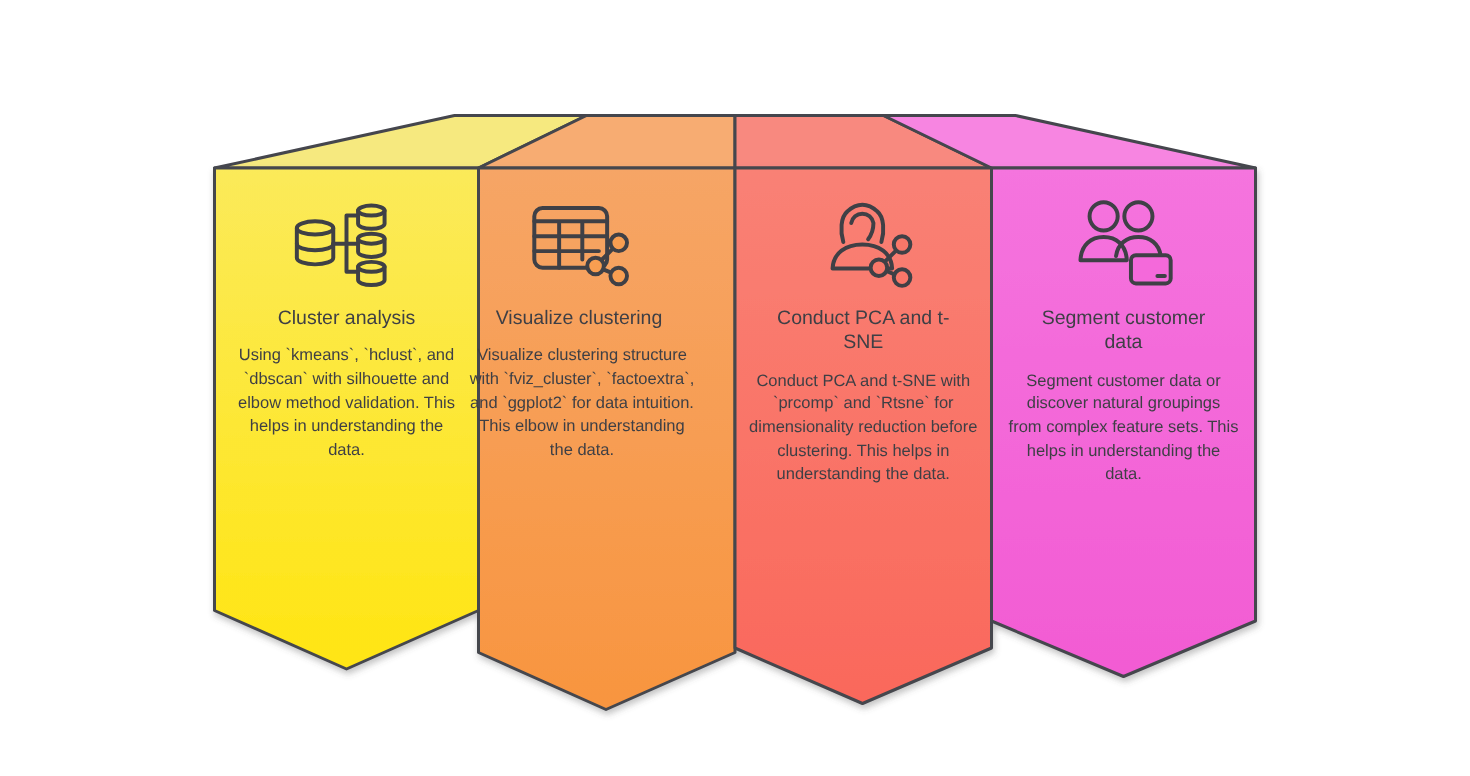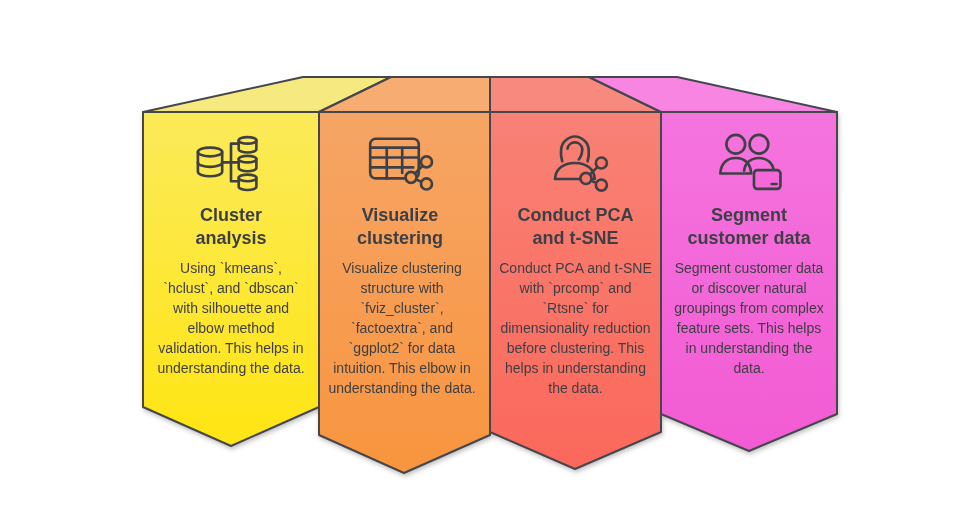--- a/index.html
+++ b/index.html
@@ -10,25 +10,25 @@
   }
   .stage{position:absolute;inset:0;}
   svg.shapes{position:absolute;left:0;top:0;}
   .shape{stroke:var(--stroke,#45464D);stroke-width:2;stroke-linejoin:round;}
   .panel-content{
     position:absolute;top:118px;text-align:center;color:var(--text,#3E3F45);
   }
   .icon-wrap{height:78px;display:flex;align-items:center;justify-content:center;margin-top:6px;}
   .icon-stroke{stroke:var(--icon,#3F4046);stroke-width:2.4;fill:none;stroke-linecap:round;stroke-linejoin:round;}
   .panel-title{
-    font-weight:bold;font-size:18px;line-height:1.26;
+    font-weight:normal;font-size:13px;line-height:1.26;
     width:132px;margin:2px auto 10px auto;
   }
   .panel-body{
-    font-size:14px;line-height:1.42;width:154px;margin:0 auto;
+    font-size:11px;line-height:1.42;width:154px;margin:0 auto;
   }
 </style>
 </head>
 <body style="--background: #FFFFFF; --stroke: #45464D; --icon: #3F4046; --text: #3E3F45;">
 
 <div class="stage">
 
   <svg class="shapes" width="980" height="517" viewBox="0 0 980 517">
     <defs>
       <linearGradient id="grad0" x1="0" y1="0" x2="0" y2="1">
@@ -81,21 +81,21 @@
           <path d="M40 25.5 v8 a8 3 0 0 0 16 0 v-8"></path>
           <ellipse cx="48" cy="42.5" rx="8" ry="3"></ellipse>
           <path d="M40 42.5 v8 a8 3 0 0 0 16 0 v-8"></path>
         </g>
       </svg>
     </div>
     <div class="panel-title">Cluster analysis</div>
     <div class="panel-body">Using `kmeans`, `hclust`, and `dbscan` with silhouette and elbow method validation. This helps in understanding the data.</div>
   </div>
 
-  <div class="panel-content" style="left:325px;width:150px;">
+  <div class="panel-content" style="left:311px;width:150px;">
     <div class="icon-wrap">
       <svg width="72" height="64" viewBox="0 0 64 58">
         <g class="icon-stroke">
           <rect x="5" y="7" width="44" height="36" rx="5"></rect>
           <path d="M5 15 H49 M20 15 V43 M34 15 V38 M5 24 H49 M5 33 H44"></path>
         </g>
         <g class="icon-stroke">
           <path d="M45.5 38.5 L52.5 31.5 M46.6 44 L51.4 46"></path>
           <circle cx="56" cy="28" r="5" fill="#F89E51"></circle>
           <circle cx="42" cy="42" r="5" fill="#F89E51"></circle>

